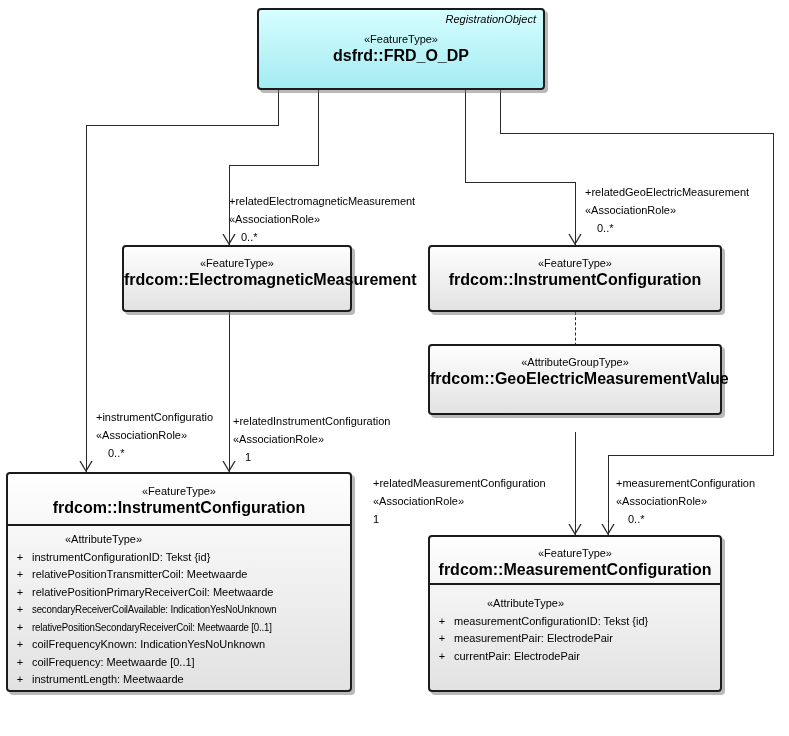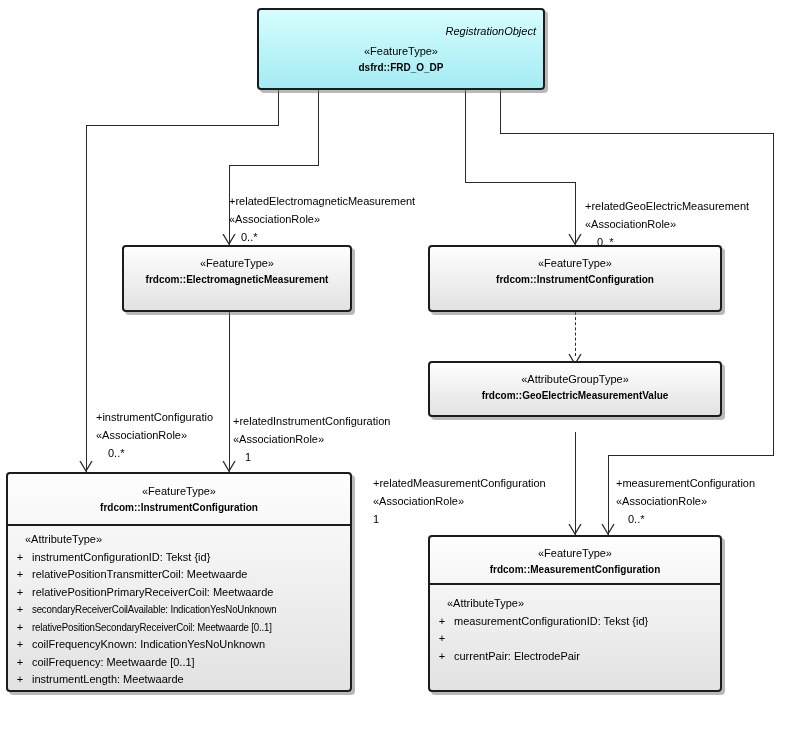--- a/index.html
+++ b/index.html
@@ -7,27 +7,27 @@
     position:relative; width:789px; height:736px; overflow:hidden;
     font-family:"Liberation Sans", sans-serif; color:#000;
   }
   .uml-box {
     position:absolute; box-sizing:border-box;
     border:2px solid #1b1b1b; border-radius:4px;
     background:linear-gradient(#fefefe,#e2e2e2);
     box-shadow:3px 3px 0 rgba(115,115,115,0.5);
   }
   .uml-box.cyan { background:linear-gradient(#d6feff,#a4ebf2); }
-  .annotation { font-style:italic; font-size:11px; text-align:right; padding:15px 7px 0 0; }
+  .annotation { font-style:italic; font-size:11px; text-align:right; padding:3px 7px 0 0; }
   .hdr { text-align:center; }
   .stereo { display:block; font-size:11px; line-height:16px; }
-  .cname  { display:block; font-size:10px; font-weight:bold; line-height:17px; }
+  .cname  { display:block; font-size:16px; font-weight:bold; line-height:17px; }
   .divider { position:absolute; left:0; right:0; height:2px; background:#1b1b1b; }
   .attrs { position:absolute; left:0; right:0; font-size:11px; }
-  .sec-hdr { padding-left:17px; line-height:17.5px; }
+  .sec-hdr { padding-left:17px; line-height:17.5px;margin-left:40px; }
   .attr-row { display:flex; line-height:17.5px; white-space:nowrap; }
   .vis { flex:none; width:24px; text-align:center; }
   .atext { display:inline-block; }
   .squeeze .atext { transform:scaleX(0.88); transform-origin:0 50%; letter-spacing:-0.2px; }
   .line { position:absolute; background:#2a2a2a; }
   .dash-v { position:absolute; width:0; border-left:1px dashed #2a2a2a; }
   .arrow { position:absolute; }
   .alabel { position:absolute; font-size:11px; line-height:18px; white-space:nowrap; }
   .alabel span { display:block; }
   .alabel .mult { padding-left:12px; }
@@ -82,21 +82,21 @@
   <div class="line" style="left:575px;top:432px;width:1px;height:103px;"></div>
   <svg class="arrow" style="left:568px;top:524px;" width="14" height="11" viewBox="0 0 14 11">
       <path d="M1 0 L7 10 L13 0" fill="none" stroke="#2a2a2a" stroke-width="1.3"></path>
     </svg>
 
   <div class="alabel" style="left:229px;top:192px;">
     <span class="role">+relatedElectromagneticMeasurement</span>
     <span class="ster">«AssociationRole»</span>
     <span class="mult">0..*</span>
   </div>
-  <div class="alabel" style="left:585px;top:183px;margin-top:14px;">
+  <div class="alabel" style="left:585px;top:183px;">
     <span class="role">+relatedGeoElectricMeasurement</span>
     <span class="ster">«AssociationRole»</span>
     <span class="mult">0..*</span>
   </div>
   <div class="alabel" style="left:96px;top:408px;">
     <span class="role">+instrumentConfiguratio</span>
     <span class="ster">«AssociationRole»</span>
     <span class="mult">0..*</span>
   </div>
   <div class="alabel" style="left:233px;top:412px;">
@@ -130,21 +130,21 @@
     </div>
   </div>
 
   <div class="uml-box" style="left:428px;top:245px;width:294px;height:67px;">
     <div class="hdr" style="margin-top:8px;">
       <span class="stereo">«FeatureType»</span>
       <span class="cname">frdcom::InstrumentConfiguration</span>
     </div>
   </div>
 
-  <div class="uml-box" style="left:428px;top:361px;width:294px;height:56px;">
+  <div class="uml-box" style="left:428px;top:344px;width:294px;height:71px;">
     <div class="hdr" style="margin-top:8px;">
       <span class="stereo">«AttributeGroupType»</span>
       <span class="cname">frdcom::GeoElectricMeasurementValue</span>
     </div>
   </div>
 
   <div class="uml-box" style="left:6px;top:472px;width:346px;height:220px;">
     <div class="hdr" style="margin-top:9px;">
       <span class="stereo">«FeatureType»</span>
       <span class="cname">frdcom::InstrumentConfiguration</span>
@@ -194,20 +194,21 @@
     </div>
     <div class="divider" style="top:46px;"></div>
     <div class="attrs" style="top:58px;">
       <div class="sec-hdr">«AttributeType»</div>
       <div class="attr-row">
         <span class="vis">+</span>
         <span class="atext">measurementConfigurationID: Tekst {id}</span>
       </div>
       <div class="attr-row">
         <span class="vis">+</span>
+        <span class="atext">measurementPair: ElectrodePair</span>
       </div>
       <div class="attr-row">
         <span class="vis">+</span>
         <span class="atext">currentPair: ElectrodePair</span>
       </div>
     </div>
   </div>
 
 </div>
 

